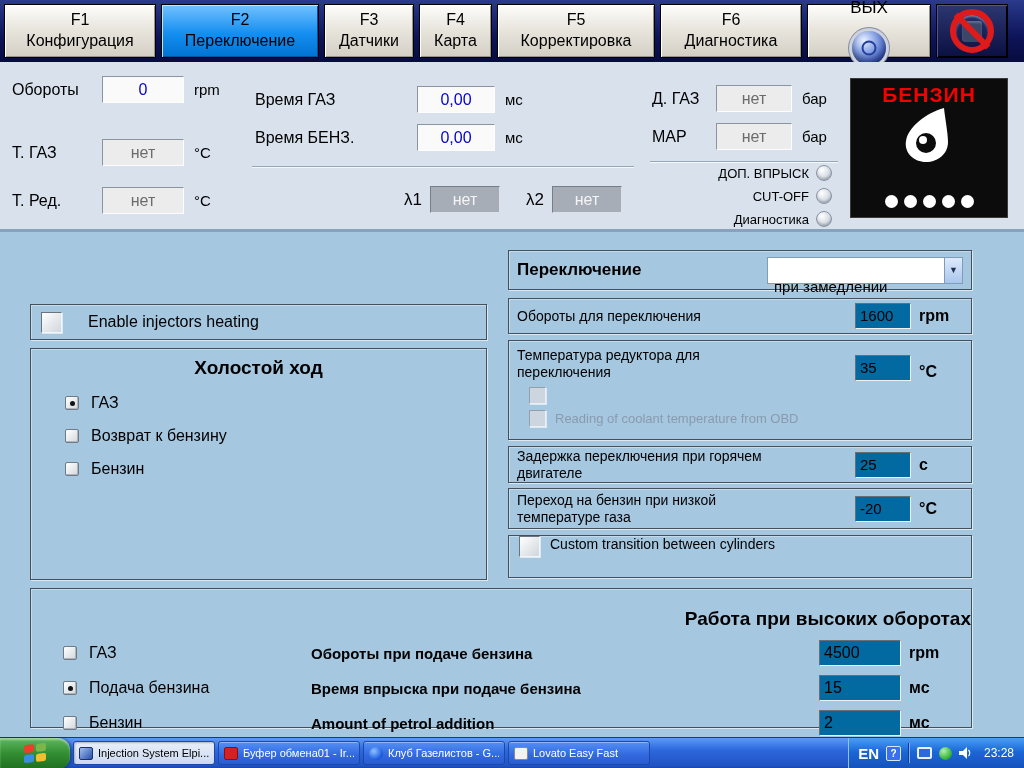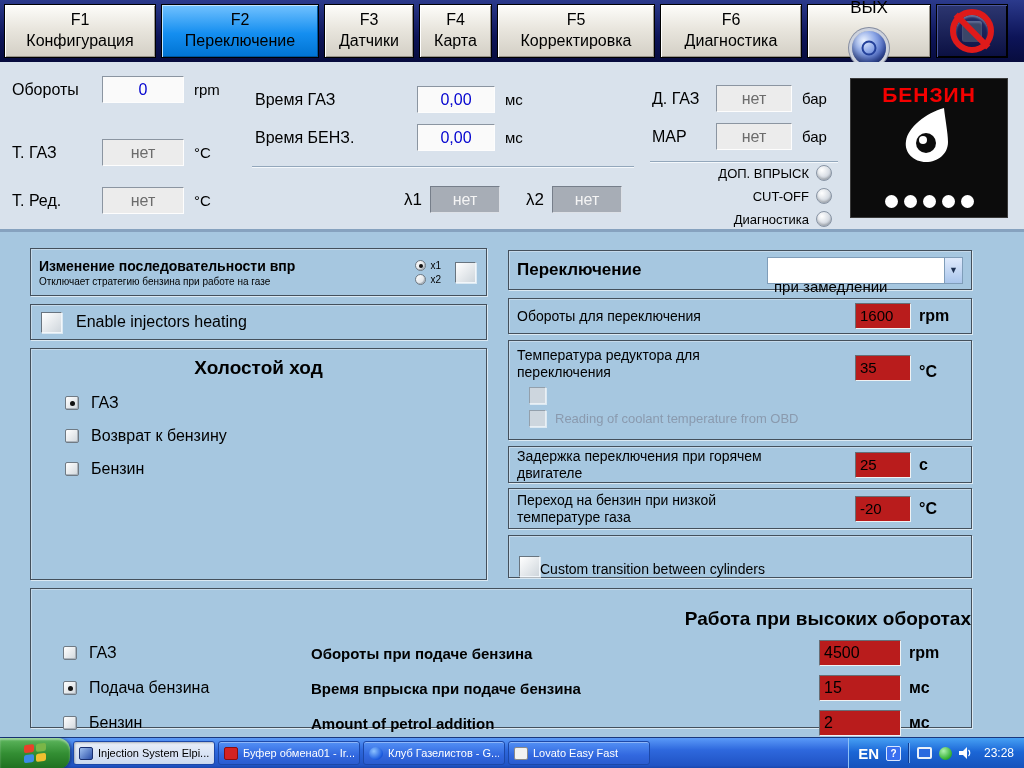--- a/index.html
+++ b/index.html
@@ -35,28 +35,28 @@
 .led{width:16px;height:16px;border-radius:50%;background:radial-gradient(circle at 35% 30%,#ffffff,#d4dae2 60%,#a9b2bd);border:1px solid #8894a4;box-shadow:inset 0 -2px 2px rgba(0,0,0,.18);flex:none}
 .fuelbox{position:absolute;left:850px;top:16px;width:158px;height:140px;background:#0c0c0c;border:1px solid #3a3a3a;display:flex;flex-direction:column;align-items:center}
 .fueltitle{color:#f40000;font-weight:bold;font-size:21px;letter-spacing:1px;margin-top:4px}
 .fueldots{display:flex;gap:6px;margin-top:auto;margin-bottom:9px}
 .fueldot{width:13px;height:13px;border-radius:50%;background:#fff}
 
 
 .main{flex:1;position:relative;background:#a6c7e0}
 .panel{position:absolute;border:1px solid #44505c;box-shadow:1px 1px 0 rgba(255,255,255,.6),inset 1px 1px 0 rgba(255,255,255,.35)}
 .p-seq{left:30px;top:16px;width:457px;height:48px;display:flex;align-items:center}
-.p-heat{left:30px;top:72px;width:457px;height:36px;display:flex;align-items:center;gap:14px;padding-left:10px;font-size:16px}
+.p-heat{left:30px;top:72px;width:457px;height:36px;display:flex;align-items:center;gap:26px;padding-left:10px;font-size:16px}
 .p-idle{left:30px;top:116px;width:457px;height:232px}
 .p-switch{left:508px;top:18px;width:464px;height:40px;display:flex;align-items:center;padding:0 8px}
 .p-rpm{left:508px;top:66px;width:464px;height:36px;display:flex;align-items:center;padding:0 8px}
 .p-temp{left:508px;top:108px;width:464px;height:100px}
 .p-delay{left:508px;top:214px;width:464px;height:37px;display:flex;align-items:center;padding:0 8px}
 .p-petrol{left:508px;top:256px;width:464px;height:41px;display:flex;align-items:center;padding:0 8px}
-.p-custom{left:508px;top:303px;width:464px;height:43px;display:flex;align-items:flex-end;padding-left:10px;font-size:14px}
+.p-custom{left:508px;top:303px;width:464px;height:43px;display:flex;align-items:flex-start;gap:10px;padding-left:10px;font-size:14px}
 .p-high{left:30px;top:356px;width:942px;height:140px}
 
 .seq-text{padding-left:8px;flex:1}
 .seq-title{font-weight:bold;font-size:14px}
 .seq-sub{font-size:10px;margin-top:2px}
 .seq-radios{display:flex;flex-direction:column;gap:3px;font-size:10px;margin-right:14px}
 .seq-radios label{display:flex;align-items:center;gap:4px}
 .rdo{width:14px;height:14px;display:inline-block;background:linear-gradient(135deg,#ffffff,#d2d8dd);border:1px solid #6f7a84;border-radius:2px;position:relative;box-shadow:inset -1px -1px 0 #adb5bd;flex:none}
 .rdo.checked::after{content:'';position:absolute;left:4px;top:4px;width:5px;height:5px;background:#111;border-radius:50%}
 .rdo.round{width:11px;height:11px;border-radius:50%}
@@ -68,21 +68,21 @@
 
 .idle-title{text-align:center;font-weight:bold;font-size:19px;margin-top:8px}
 .opt{display:flex;align-items:center;gap:12px;margin:15px 0 0 34px;font-size:16px}
 
 .biglabel{font-weight:bold;font-size:17px}
 .combo{display:flex;margin-left:auto;width:196px;height:27px;background:#fff;border:1px solid #7f9db9}
 .combo .ctxt{flex:1;font-size:15px;padding:20px 6px;white-space:nowrap;overflow:hidden}
 .combo .carrow{width:18px;background:linear-gradient(180deg,#dfeafc,#aac6ec);border-left:1px solid #7f9db9;display:flex;align-items:center;justify-content:center;font-size:9px;color:#1c3050}
 
 .rlabel{width:280px;flex:none;margin-right:auto;font-size:14px;line-height:1.2}
-.gval{width:56px;height:26px;background:#b91c1c;border:1px solid;border-color:#666e76 #eef2f4 #eef2f4 #666e76;font-size:15px;padding:3px 4px;flex:none}
+.gval{width:56px;height:26px;background:#0369a1;border:1px solid;border-color:#666e76 #eef2f4 #eef2f4 #666e76;font-size:15px;padding:3px 4px;flex:none}
 .unit{font-weight:bold;font-size:16px;margin-left:8px;width:44px;flex:none}
 .trow{display:flex;align-items:flex-end;padding:6px 8px 0}
 .dis{display:flex;align-items:center;gap:9px;margin:6px 0 0 20px;font-size:13px;color:#8a9aae}
 
 .btitle{text-align:right;font-weight:bold;font-size:19px;margin-top:19px}
 .brow{display:flex;align-items:center;margin:10px 18px 0 32px}
 .bopt{width:248px;display:flex;align-items:center;gap:12px;font-size:16px;flex:none}
 .bdesc{flex:1;font-weight:bold;font-size:15px}
 .gval.big{width:82px;font-size:16px}
 
@@ -223,37 +223,20 @@
         <span class="fueldot"></span>
         <span class="fueldot"></span>
         <span class="fueldot"></span>
         <span class="fueldot"></span>
       </span>
     </div>
   </div>
 
   <div class="main">
 
-    <div class="panel p-seq">
-      <div class="seq-text">
-        <div class="seq-title">Изменение последовательности впр</div>
-        <div class="seq-sub">Отключает стратегию бензина при работе на газе</div>
-      </div>
-      <div class="seq-radios">
-        <label>
-          <span class="rdo round checked"></span>
-          <span>x1</span>
-        </label>
-        <label>
-          <span class="rdo round"></span>
-          <span>x2</span>
-        </label>
-      </div>
-      <span class="cb seq-cb"></span>
-    </div>
 
     <div class="panel p-heat">
       <span class="cb"></span>
       <span>Enable injectors heating</span>
     </div>
 
     <div class="panel p-idle">
       <div class="idle-title">Холостой ход</div>
       <label class="opt">
         <span class="rdo checked"></span>

